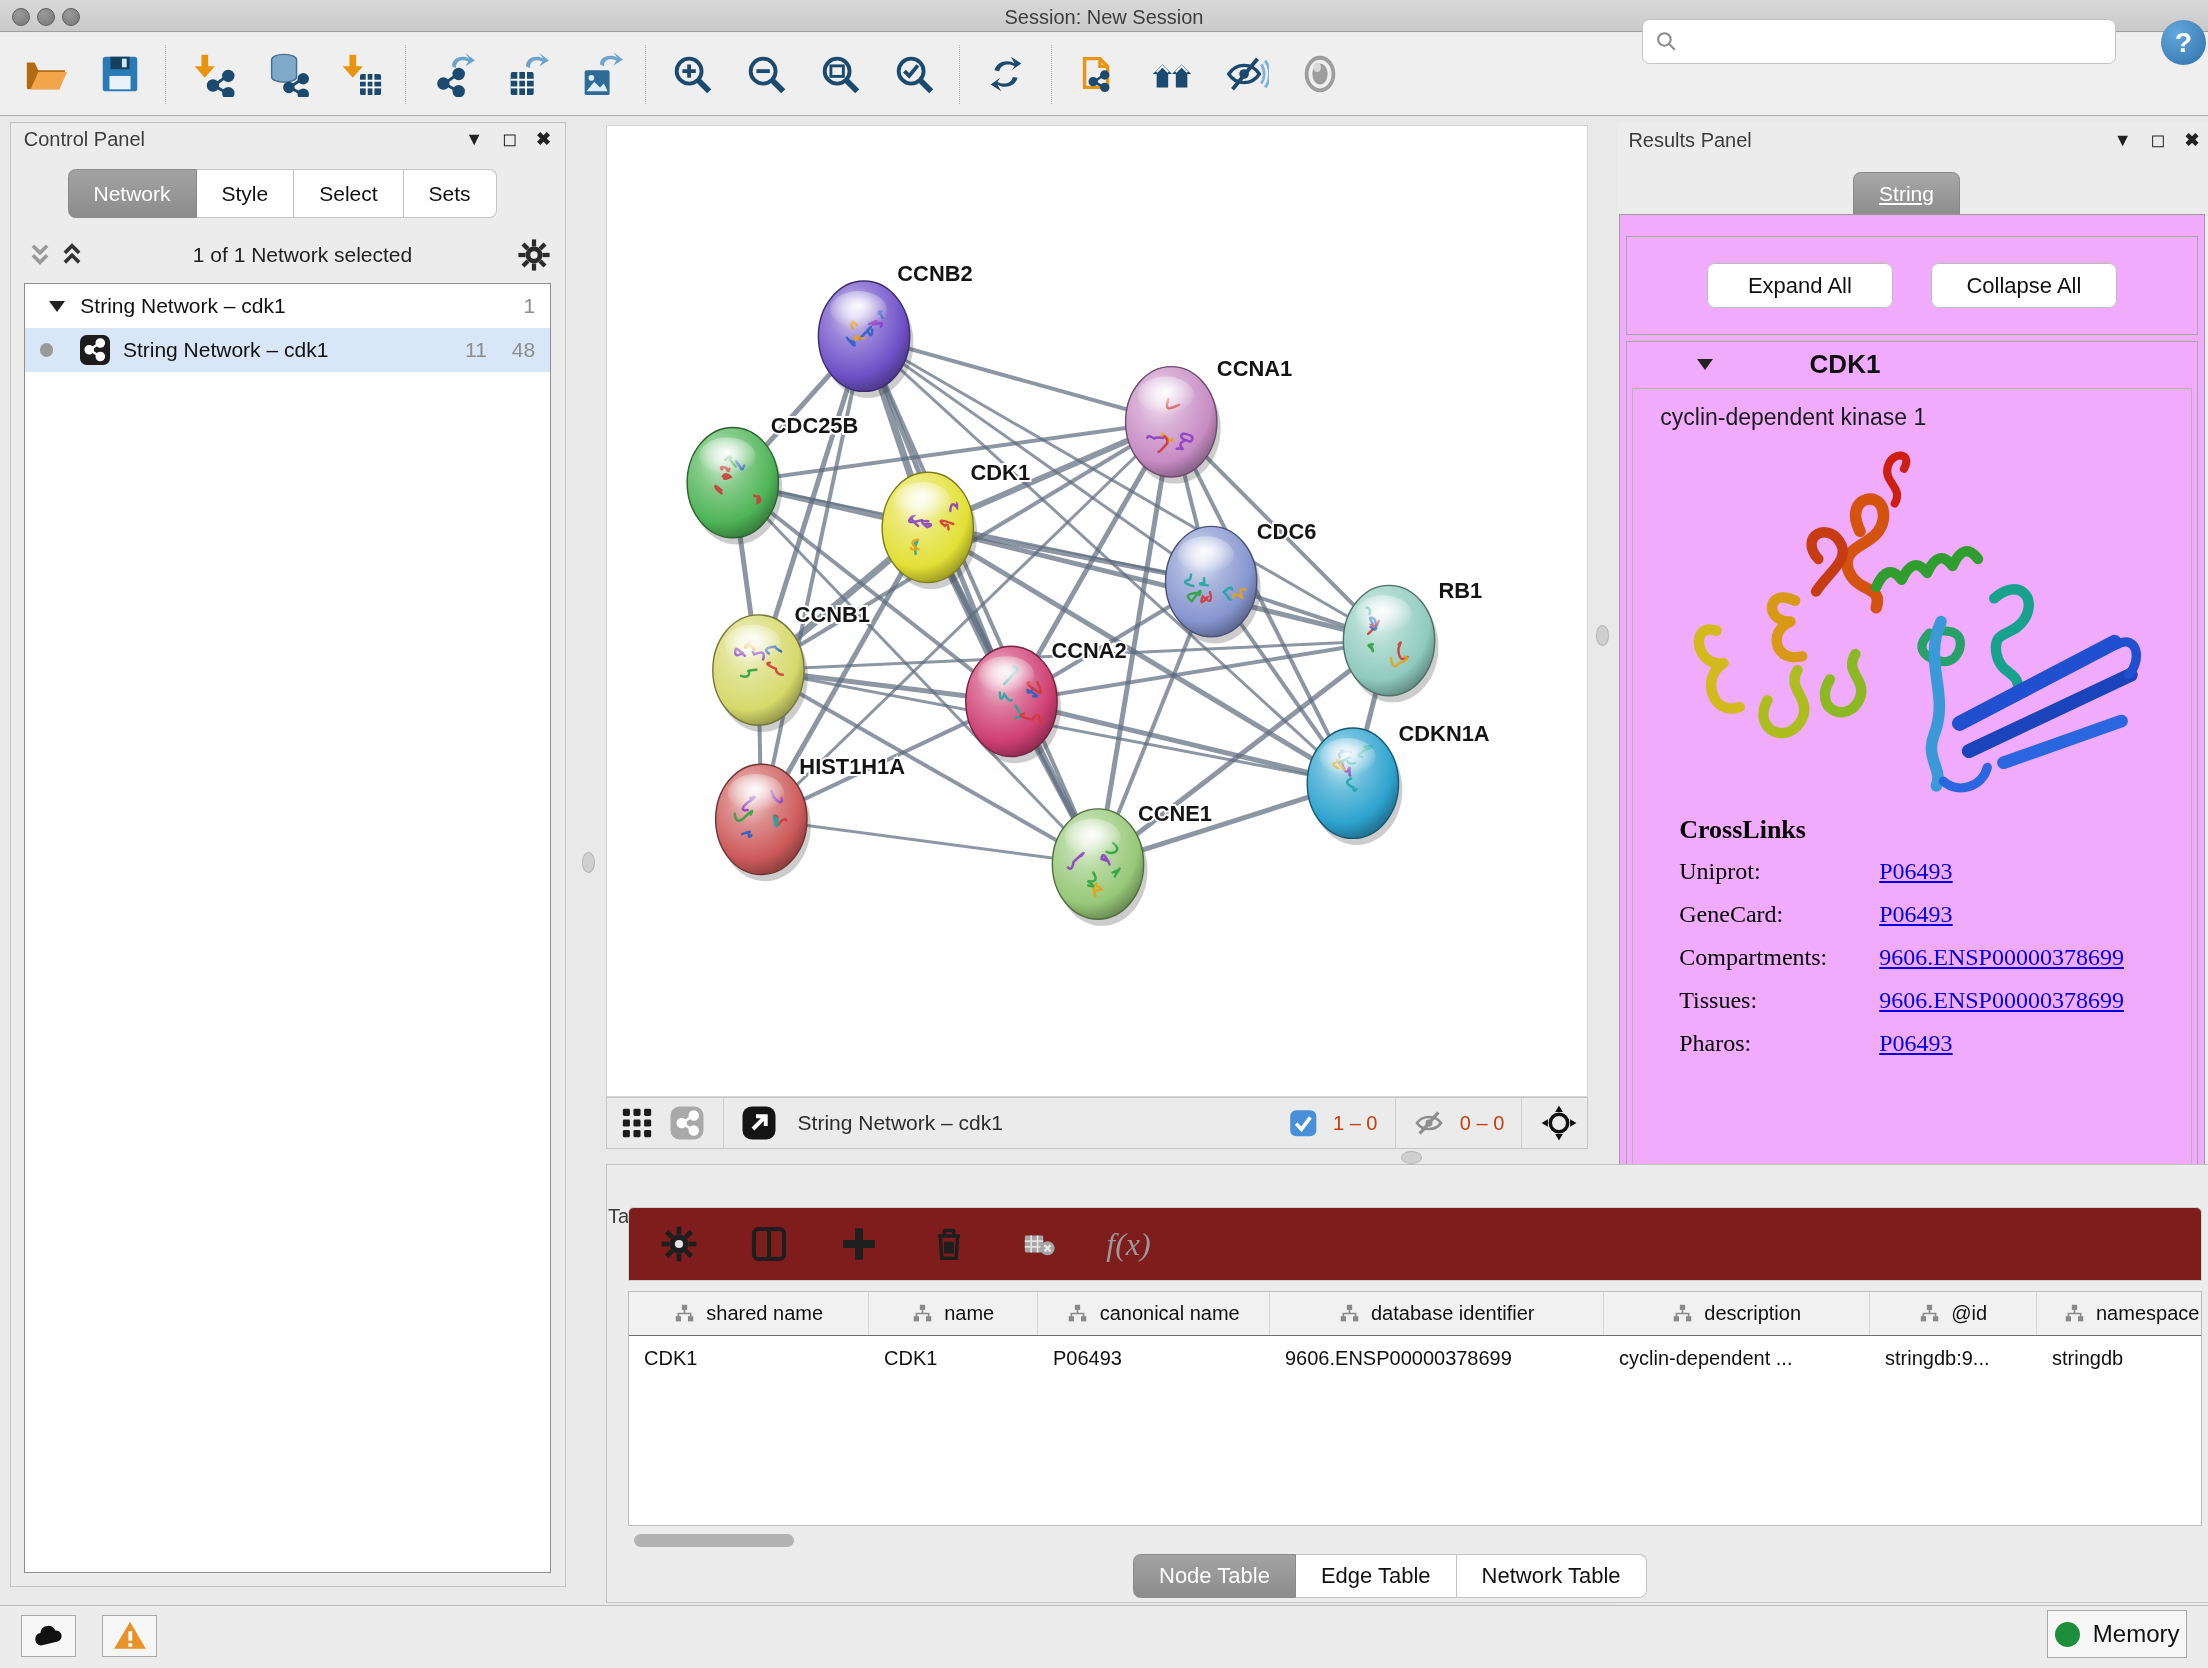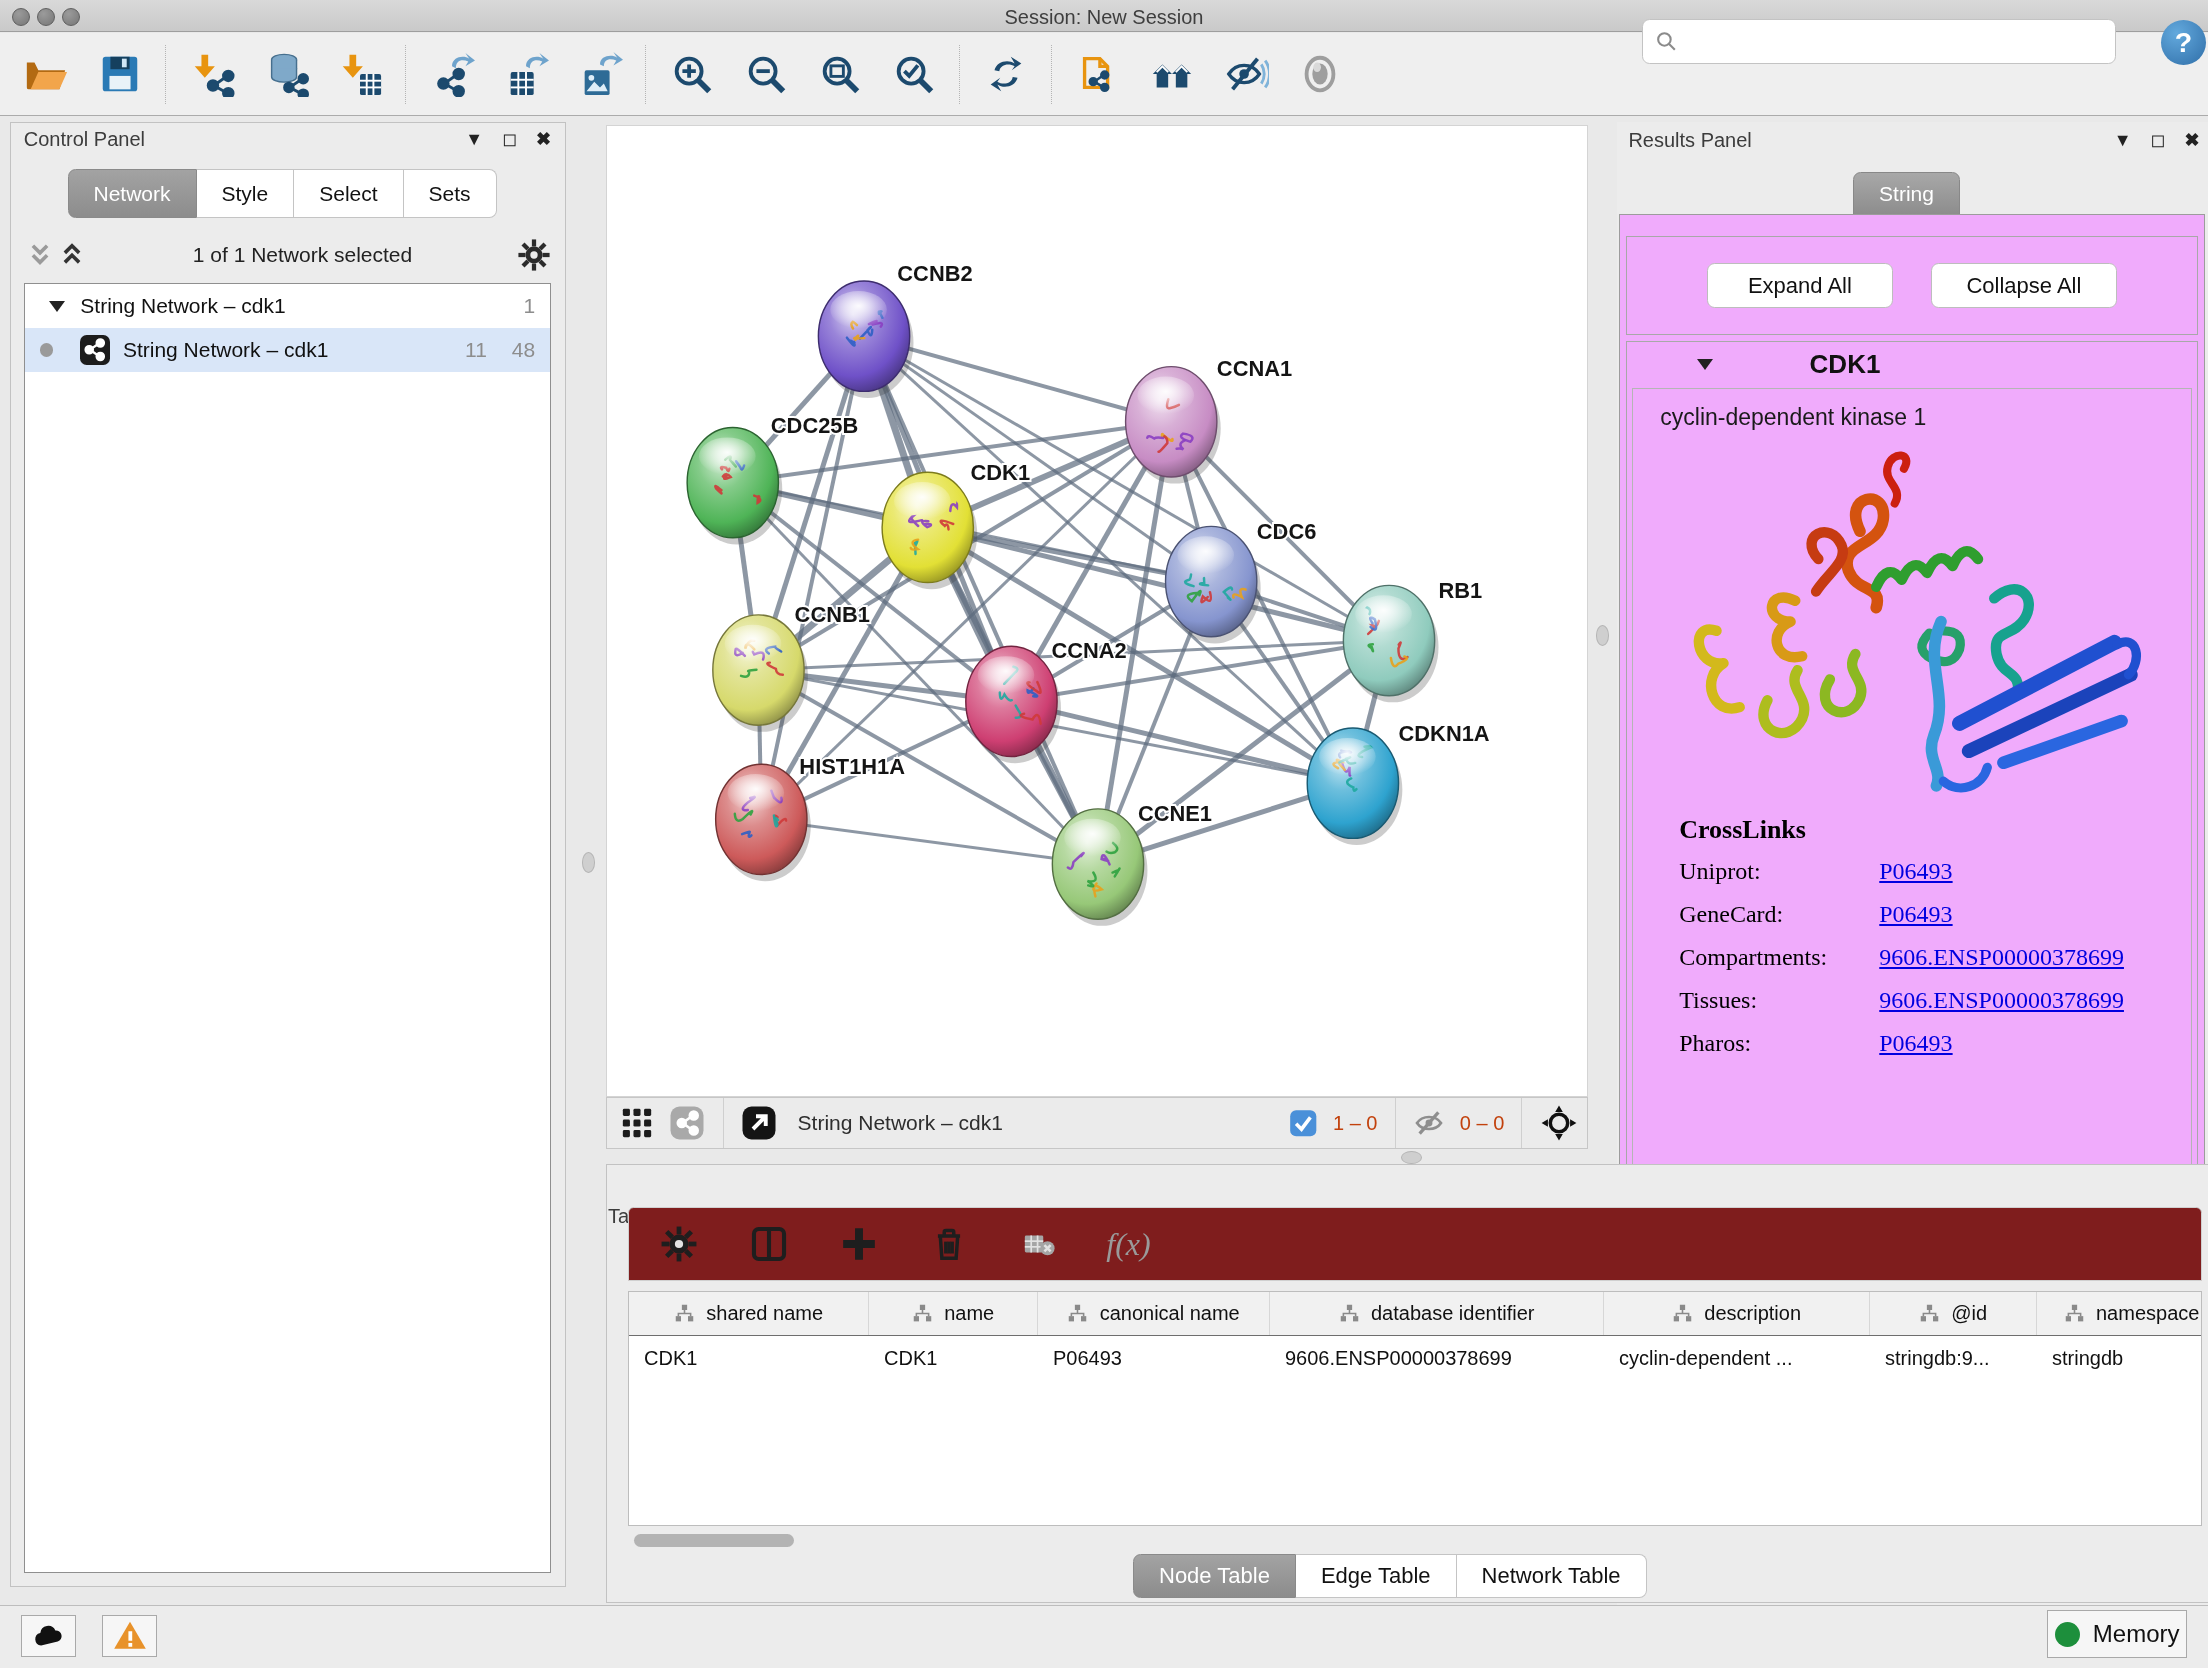--- a/index.html
+++ b/index.html
@@ -66,21 +66,21 @@
   .nt-sep { width:0; height:100%; border-left:1px solid #cfcfcf; margin:0 9.5px; }
   .nt-title { font-size:21px; color:#2e2e2e; margin-left:13.3px; flex:1; }
   .nt-count { font-size:20px; color:#c2410c; margin:0 7.6px; }
   .nt-btn { display:flex; align-items:center; justify-content:center; cursor:pointer; margin:0 7.6px; }
   .splitter-dot { position:absolute; width:13.3px; height:21px; border-radius:50%; background:#cfcfcf; border:1px solid #b5b5b5; }
 
   
   .results-panel { position:absolute; left:1617px; top:122px; width:592px; height:1484px; background:#ececec; }
   .rp-head { position:absolute; left:11.4px; right:9.5px; top:3.8px; height:28.5px; display:flex; align-items:center; justify-content:space-between; }
   .rp-tab { position:absolute; left:236px; top:50px; width:107px; height:43px; background:linear-gradient(#a8a8a8,#8d8d8d);
-    border:1px solid #888; border-radius:7.6px 7.6px 0 0; color:#fff; font-size:21px; display:flex; align-items:center; justify-content:center; cursor:pointer; }
+    border:1px solid #888; border-radius:7.6px 7.6px 0 0; color:#fff; font-size:21px; display:flex; align-items:center; justify-content:center; cursor:pointer;text-decoration:underline; }
   .rp-outer { position:absolute; left:1.9px; top:92px; width:586px; height:1039px; background:#f0abfc; border:1.9px solid #9c9c9c; }
   .rp-expandbox { position:absolute; left:5.7px; top:21px; right:5.7px; height:99px; border:1px solid #a8a8a8; display:flex; align-items:center; justify-content:center; gap:38px; }
   .rp-btn { min-width:186px; height:45px; background:#fff; border:1px solid #bdbdbd; border-radius:7.6px;
     font-size:22px; color:#111; display:flex; align-items:center; justify-content:center; cursor:pointer; }
   .rp-entry { position:absolute; left:5.7px; top:126px; right:5.7px; bottom:5.7px; border:1px solid #a8a8a8; }
   .rp-entry-head { height:44px; display:flex; align-items:center; }
   .rp-entry-head .tw-arrow { margin-left:70px; }
   .rp-gene { font-size:26px; font-weight:bold; color:#111; margin-left:82px; }
   .rp-inner { position:absolute; left:5.7px; top:46px; right:5.7px; bottom:9.5px; border:1px solid #b5b5b5; overflow:hidden; }
   .rp-desc { font-size:23px; color:#1a1a1a; margin:15px 0 0 27px; }

